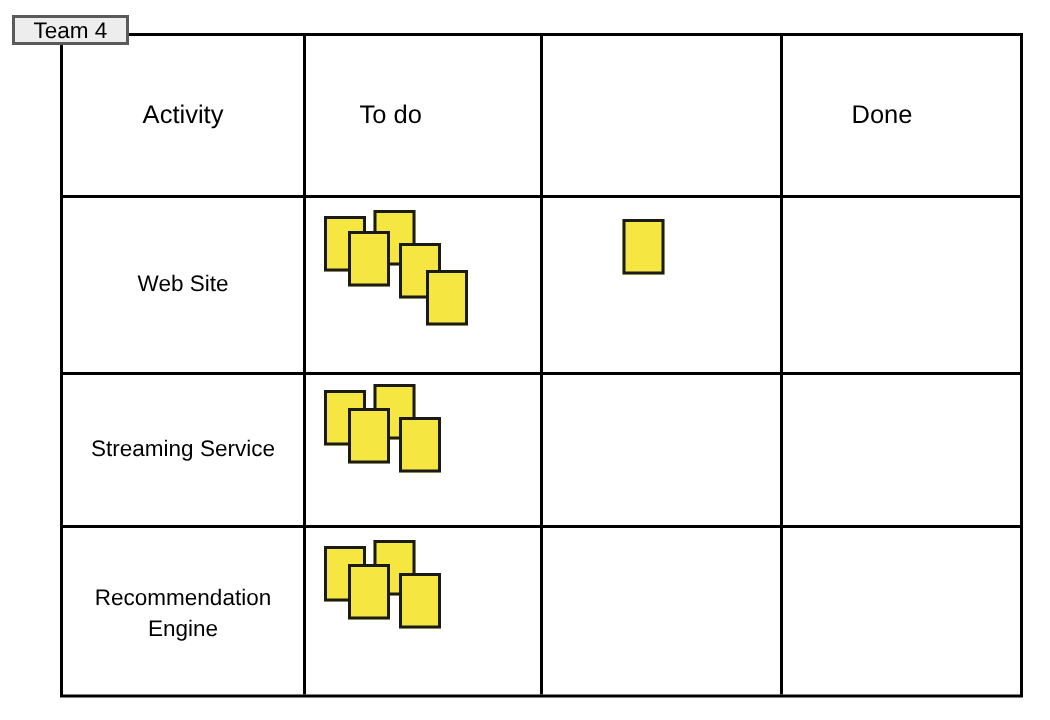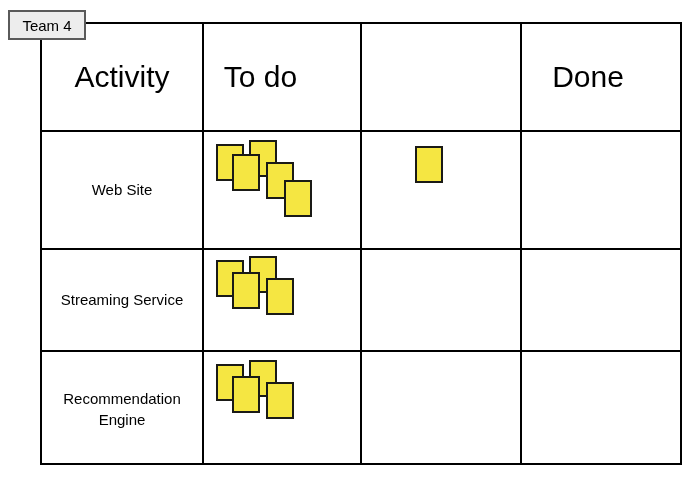--- a/index.html
+++ b/index.html
@@ -59,21 +59,21 @@
   .row-sep.r3 { top: 326px; }
 
   
   .header-cell {
     position: absolute;
     top: 0;
     height: 106px;
     display: flex;
     align-items: center;
     justify-content: center;
-    font-size: 30px;
+    font-size: 17px;
     color: #000000;
     font-weight: 400;
     box-sizing: border-box;
   }
   .header-cell.h-activity { left: 0;     width: 160px; }
   .header-cell.h-todo     { left: 144px; width: 149px; }
   .header-cell.h-doing    { left: 320px; width: 158px; }
   .header-cell.h-done     { left: 466px; width: 160px; }
 
   
@@ -119,21 +119,21 @@
     border: 2px solid #1a1a16;
     box-sizing: border-box;
   }
 
   
   .team-tab {
     position: absolute;
     left: 8px;
     top: 10px;
     width: 78px;
-    height: 30px;
+    height: 20px;
     background: #ededed;
     border: 2px solid #5a5a5a;
     box-sizing: border-box;
     display: flex;
     align-items: center;
     justify-content: center;
     font-size: 15px;
     color: #000000;
     z-index: 5;
   }

